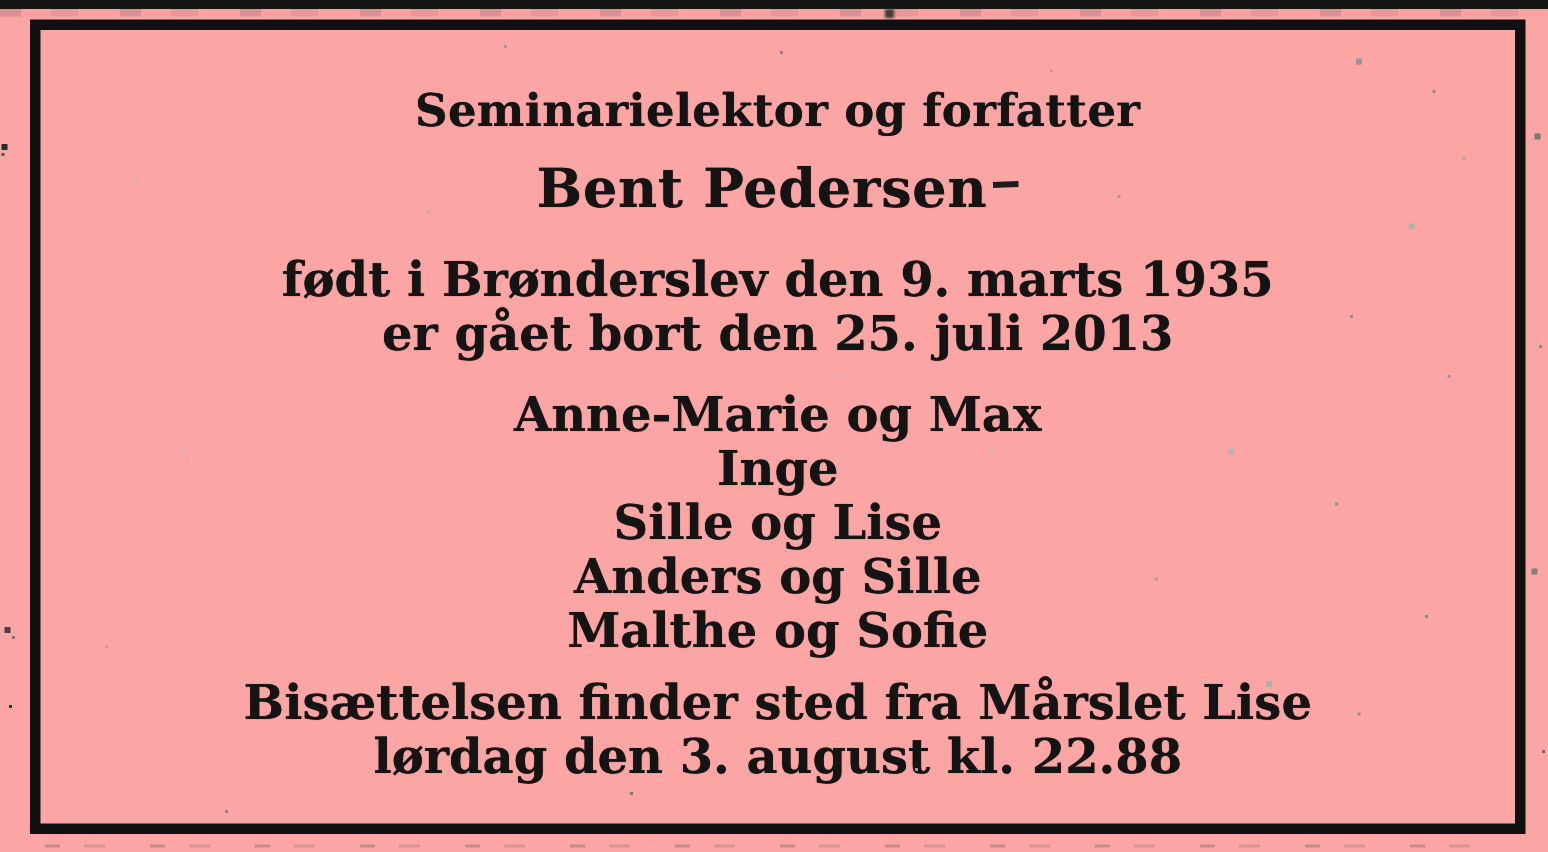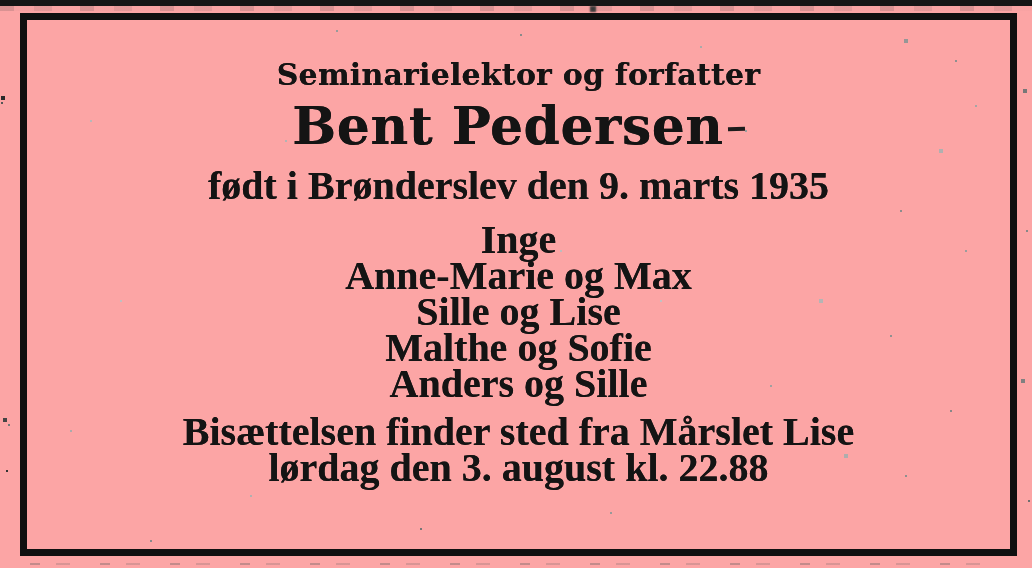--- a/index.html
+++ b/index.html
@@ -52,40 +52,39 @@
     font-weight: 700;
     text-shadow: 0 0 0.5px rgba(10,10,10,.85);
     white-space: nowrap;
   }
   .subtitle {
     font-size: 30px;
     line-height: 34px;
     letter-spacing: 0.2px;
   }
   .name {
-    font-size: 52px;
+    font-size: 36px;
     line-height: 56px;
     margin-top: 6px;
     letter-spacing: 0.5px;
   }
   
   .name::after {
     content: "";
     display: inline-block;
     width: 17px;
     height: 4px;
     margin-left: 4px;
     vertical-align: 13px;
     background: #1c1c1c;
     transform: rotate(-2deg);
   }
   .dates .line, .family .line, .ceremony .line {
-    font-size: 40px;
+    font-size: 32px;
     line-height: 36px;
-    font-family: Liberation Serif, serif;
   }
   .dates { margin-top: 14px; }
   .family { margin-top: 18px; }
   .ceremony { margin-top: 12px; }
   
   .speck-layer {
     position: absolute;
     top: 0; left: 0;
     width: 2px; height: 2px;
     background: transparent;
@@ -151,28 +150,29 @@
   <div class="top-rule-fuzz"></div>
 
   <div class="notice-box">
 
     <div class="line subtitle">Seminarielektor og forfatter</div>
 
     <div class="line name">Bent Pedersen</div>
 
     <div class="dates">
       <div class="line">født i Brønderslev den 9. marts 1935</div>
+      <div class="line">er gået bort den 25. juli 2013</div>
     </div>
 
     <div class="family">
+      <div class="line">Anne-Marie og Max</div>
       <div class="line">Inge</div>
-      <div class="line">Anne-Marie og Max</div>
       <div class="line">Sille og Lise</div>
+      <div class="line">Anders og Sille</div>
       <div class="line">Malthe og Sofie</div>
-      <div class="line">Anders og Sille</div>
     </div>
 
     <div class="ceremony">
       <div class="line">Bisættelsen finder sted fra Mårslet Lise</div>
       <div class="line">lørdag den 3. august kl. 22.88</div>
     </div>
 
   </div>
 
   <div class="speck-layer"></div>

